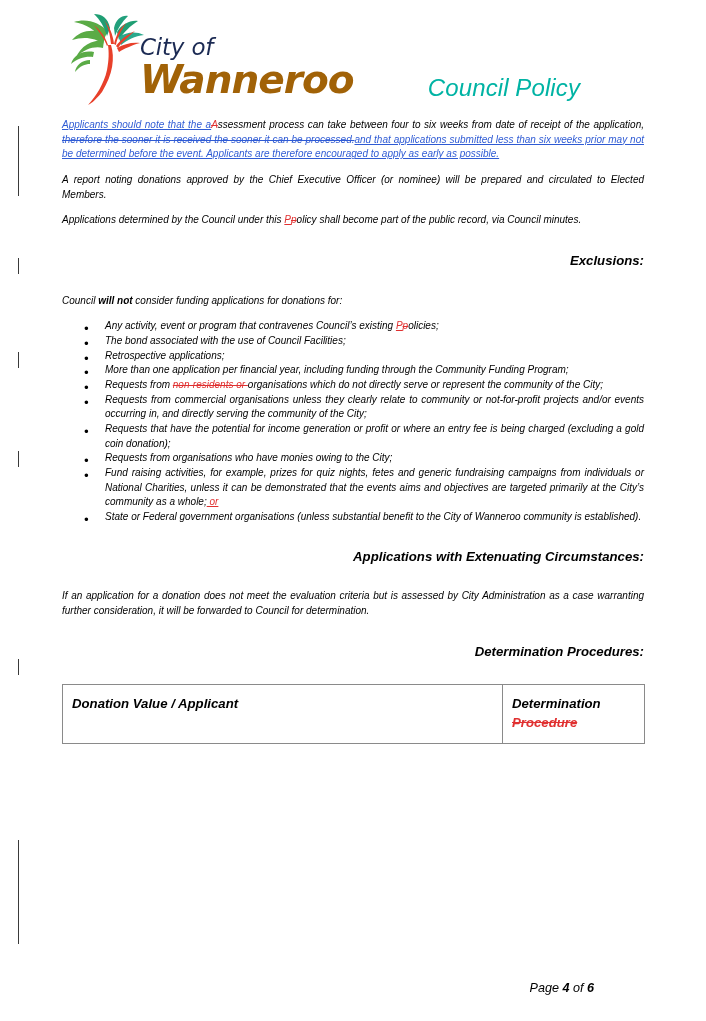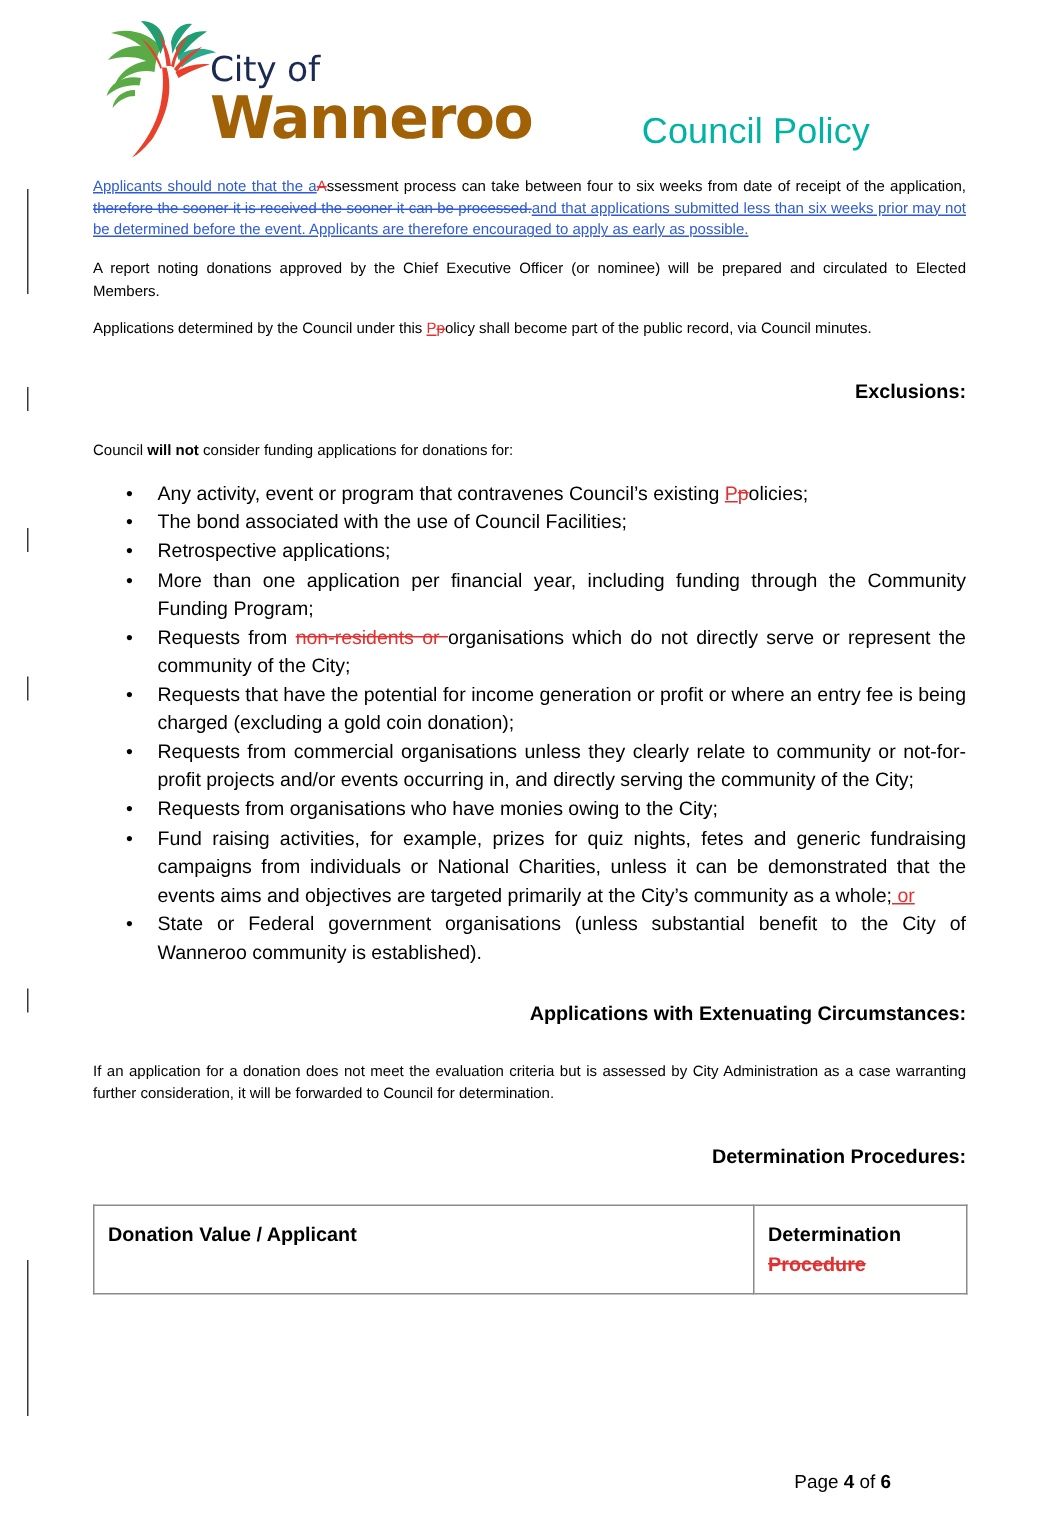--- a/index.html
+++ b/index.html
@@ -13,20 +13,21 @@
     font-family: "Liberation Sans", sans-serif;
     color: #000000;
     overflow: hidden;
   }
 
   
   #page {
     position: relative;
     width: 642px; height: 1021px;
     background: #fff;
+    font-style: italic;
   }
 
   
   #header {
     position: relative;
     height: 118px;
   }
   #logo-block {
     position: absolute;
     left: 64px; top: 14px;
@@ -87,21 +88,21 @@
   }
 
   ul.bullets {
     margin: 0 62px 0 62px;
     padding: 0 0 10px 0;
     list-style: none;
   }
   ul.bullets li {
     position: relative;
     padding-left: 43px;
-    font-size: 13px;
+    font-size: 10px;
     line-height: 1.47;
     text-align: justify;
   }
   ul.bullets li::before {
     content: "\2022";
     position: absolute;
     left: 22px; top: 0;
     font-size: 13px;
   }
 
@@ -204,22 +205,22 @@
     <div class="heading">Exclusions:</div>
 
     <p class="para"><span>Council </span><b>will not</b><span> consider funding applications for donations for:</span></p>
 
     <ul class="bullets">
       <li><span>Any activity, event or program that contravenes Council’s existing </span><span class="ins-red">P</span><span class="del-red">p</span><span>olicies;</span></li>
       <li><span>The bond associated with the use of Council Facilities;</span></li>
       <li><span>Retrospective applications;</span></li>
       <li><span>More than one application per financial year, including funding through the Community Funding Program;</span></li>
       <li><span>Requests from </span><span class="del-red">non-residents or </span><span>organisations which do not directly serve or represent the community of the City;</span></li>
+      <li><span>Requests from commercial organisations unless they clearly relate to community or not-for-profit projects and/or events occurring in, and directly serving the community of the City;</span></li>
       <li><span>Requests that have the potential for income generation or profit or where an entry fee is being charged (excluding a gold coin donation);</span></li>
-      <li><span>Requests from commercial organisations unless they clearly relate to community or not-for-profit projects and/or events occurring in, and directly serving the community of the City;</span></li>
       <li><span>Requests from organisations who have monies owing to the City;</span></li>
       <li><span>Fund raising activities, for example, prizes for quiz nights, fetes and generic fundraising campaigns from individuals or National Charities, unless it can be demonstrated that the events aims and objectives are targeted primarily at the City’s community as a whole;</span><span class="ins-red"> or</span></li>
       <li><span>State or Federal government organisations (unless substantial benefit to the City of Wanneroo community is established).</span></li>
     </ul>
 
     <div class="heading">Applications with Extenuating Circumstances:</div>
     <p class="para">If an application for a donation does not meet the evaluation criteria but is assessed by City Administration as a case warranting further consideration, it will be forwarded to Council for determination.</p>
 
     <div class="heading">Determination Procedures:</div>
 

